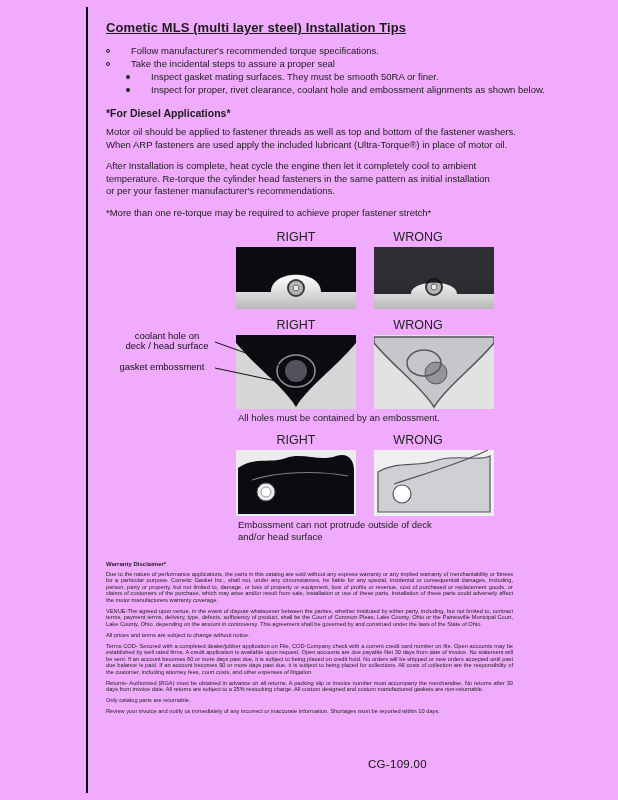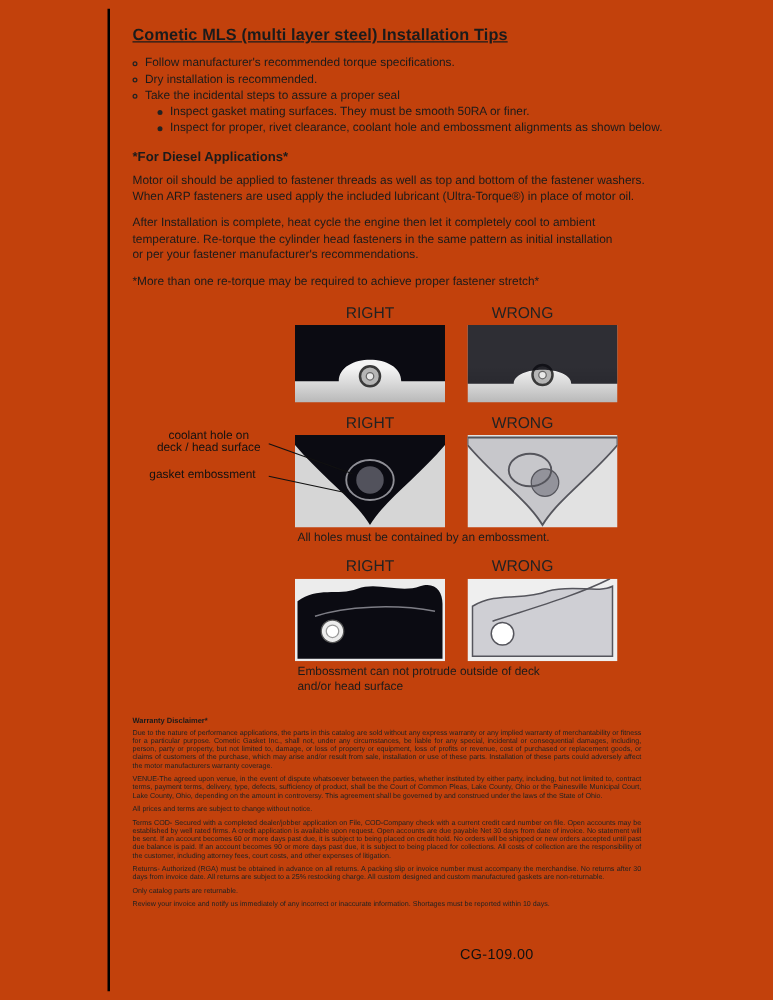--- a/index.html
+++ b/index.html
@@ -1,26 +1,26 @@
 <!DOCTYPE html>
 <html><head>
 <meta charset="utf-8">
 <style>
   * { margin:0; padding:0; box-sizing:border-box; }
   html,body { background:#ffffff; }
   .page {
-    position:relative; width:618px; height:800px; background:#c2410c;
+    position:relative; width:618px; height:800px; background:#f0abfc;
     font-family:"Liberation Sans", sans-serif; color:#1b1b1b; overflow:hidden;
   }
   .edge-line { position:absolute; left:86px; top:7px; width:2px; height:786px; background:#000; }
   .content { position:absolute; left:106px; top:20px; width:414px; }
 
   .title { font-size:13px; font-weight:bold; text-decoration:underline; margin-bottom:9px; letter-spacing:0.1px; }
 
-  .b-row { display:flex; align-items:flex-start; gap:6px; font-size:9.5px; line-height:13px; white-space:nowrap; }
+  .b-row { display:flex; align-items:flex-start; gap:21px; font-size:9.5px; line-height:13px; white-space:nowrap; }
   .marker-o { flex:0 0 auto; width:4px; height:4px; border:1px solid #222; border-radius:50%; margin-top:4.5px; }
   .marker-dot { flex:0 0 auto; width:4px; height:4px; background:#222; border-radius:50%; margin-top:4.5px; }
   .sub { margin-left:20px;text-align:center; }
 
   .h2 { font-size:10.5px; font-weight:bold; margin:11px 0 7px; }
   .para { font-size:9.5px; line-height:12.5px; white-space:pre-line; margin-bottom:9px; }
   .note { font-size:9.5px; margin-top:9px; }
 
   .figures { margin-left:130px; width:258px; margin-top:12px; }
   .fig { position:relative; margin-bottom:9px; }
@@ -47,24 +47,20 @@
 <div class="page">
   <div class="edge-line"></div>
 
   <div class="content">
     <div class="title">Cometic MLS (multi layer steel) Installation Tips</div>
 
     <div class="bullets">
       <div class="b-row">
         <span class="marker-o"></span>
         <span>Follow manufacturer's recommended torque specifications.</span>
-      </div>
-      <div class="b-row">
-        <span class="marker-o"></span>
-        <span>Dry installation is recommended.</span>
       </div>
       <div class="b-row">
         <span class="marker-o"></span>
         <span>Take the incidental steps to assure a proper seal</span>
       </div>
       <div class="b-row sub">
         <span class="marker-dot"></span>
         <span>Inspect gasket mating surfaces.  They must be smooth 50RA or finer.</span>
       </div>
       <div class="b-row sub">

